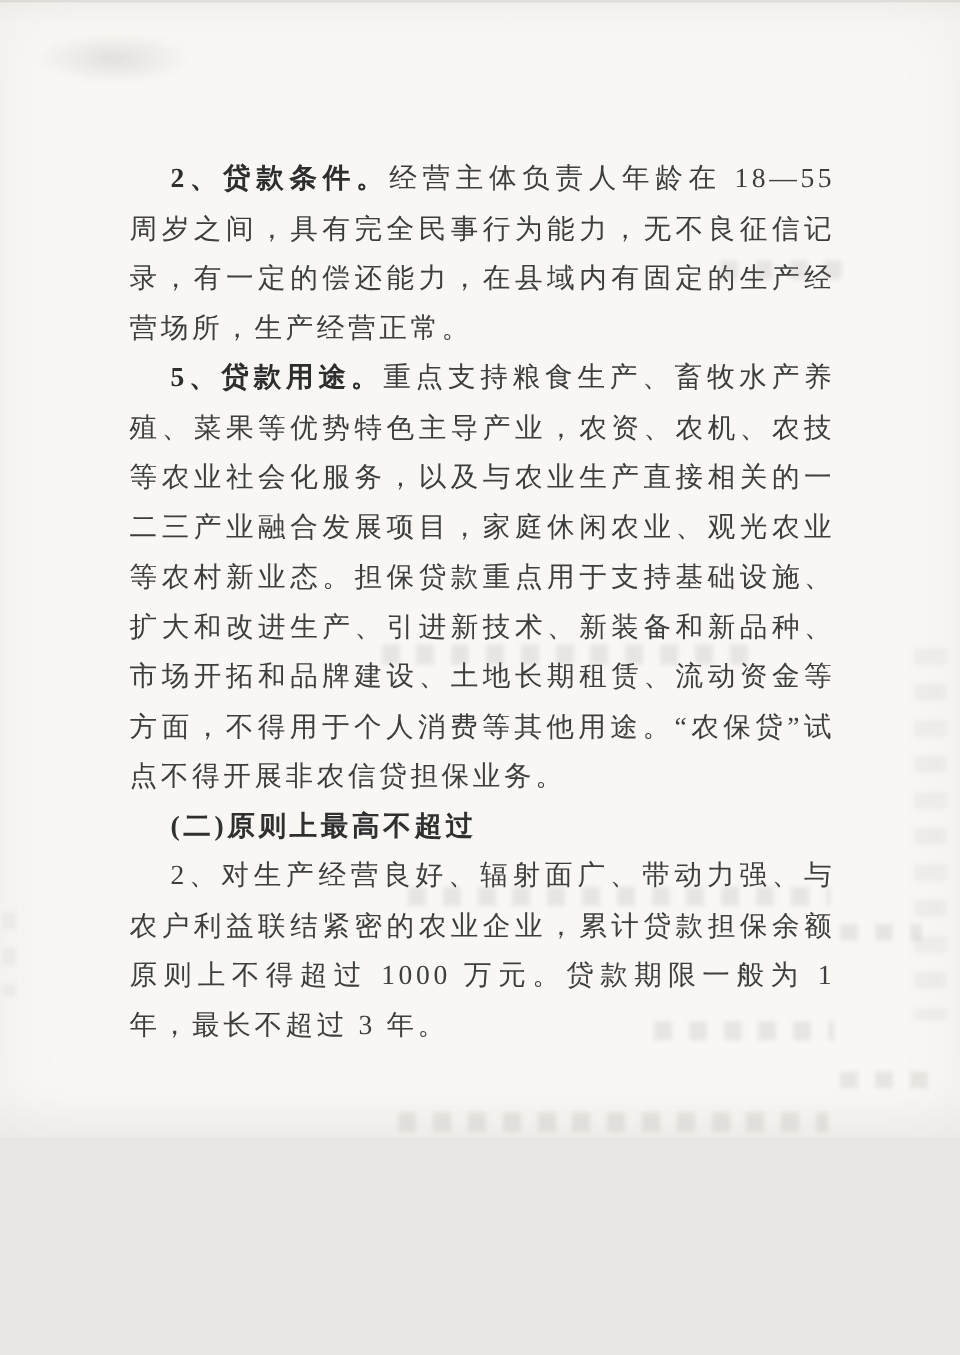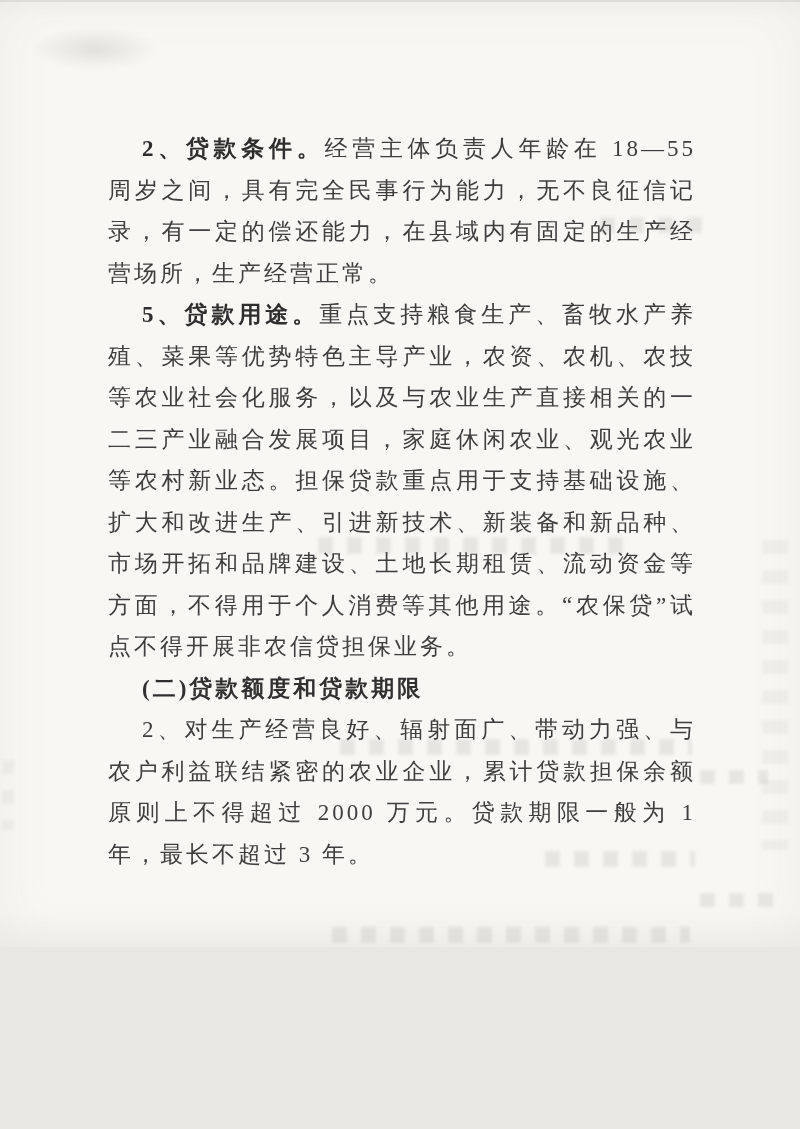--- a/index.html
+++ b/index.html
@@ -102,24 +102,24 @@
 <body>
 
 <div class="page">
 
   <div class="body-text">
 
     <p class="para"><span class="lead-label">2、贷款条件。</span><span>经营主体负责人年龄在 18—55 周岁之间，具有完全民事行为能力，无不良征信记录，有一定的偿还能力，在县域内有固定的生产经营场所，生产经营正常。</span></p>
 
     <p class="para"><span class="lead-label">5、贷款用途。</span><span>重点支持粮食生产、畜牧水产养殖、菜果等优势特色主导产业，农资、农机、农技等农业社会化服务，以及与农业生产直接相关的一二三产业融合发展项目，家庭休闲农业、观光农业等农村新业态。担保贷款重点用于支持基础设施、扩大和改进生产、引进新技术、新装备和新品种、市场开拓和品牌建设、土地长期租赁、流动资金等方面，不得用于个人消费等其他用途。“农保贷”试点不得开展非农信贷担保业务。</span></p>
 
-    <p class="heading">(二)贷款额度和贷款期限</p>
+    <p class="heading">(二)原则上最高不超过</p>
 
 
-    <p class="para"><span>2、对生产经营良好、辐射面广、带动力强、与农户利益联结紧密的农业企业，累计贷款担保余额原则上不得超过 2000 万元。贷款期限一般为 1 年，最长不超过 3 年。</span></p>
+    <p class="para"><span>2、对生产经营良好、辐射面广、带动力强、与农户利益联结紧密的农业企业，累计贷款担保余额原则上不得超过 1000 万元。贷款期限一般为 1 年，最长不超过 3 年。</span></p>
 
     <p class="para"></p>
 
   </div>
 
   <div class="footer-page-number">— 13 —</div>
 
   <div class="smudge blob" style="left:30px;  top:28px;   width:130px; height:42px;"></div>
   <div class="smudge" style="left:600px; top:217px;  width:112px; height:16px;"></div>
   <div class="smudge" style="left:318px; top:537px;  width:318px; height:17px;"></div>

